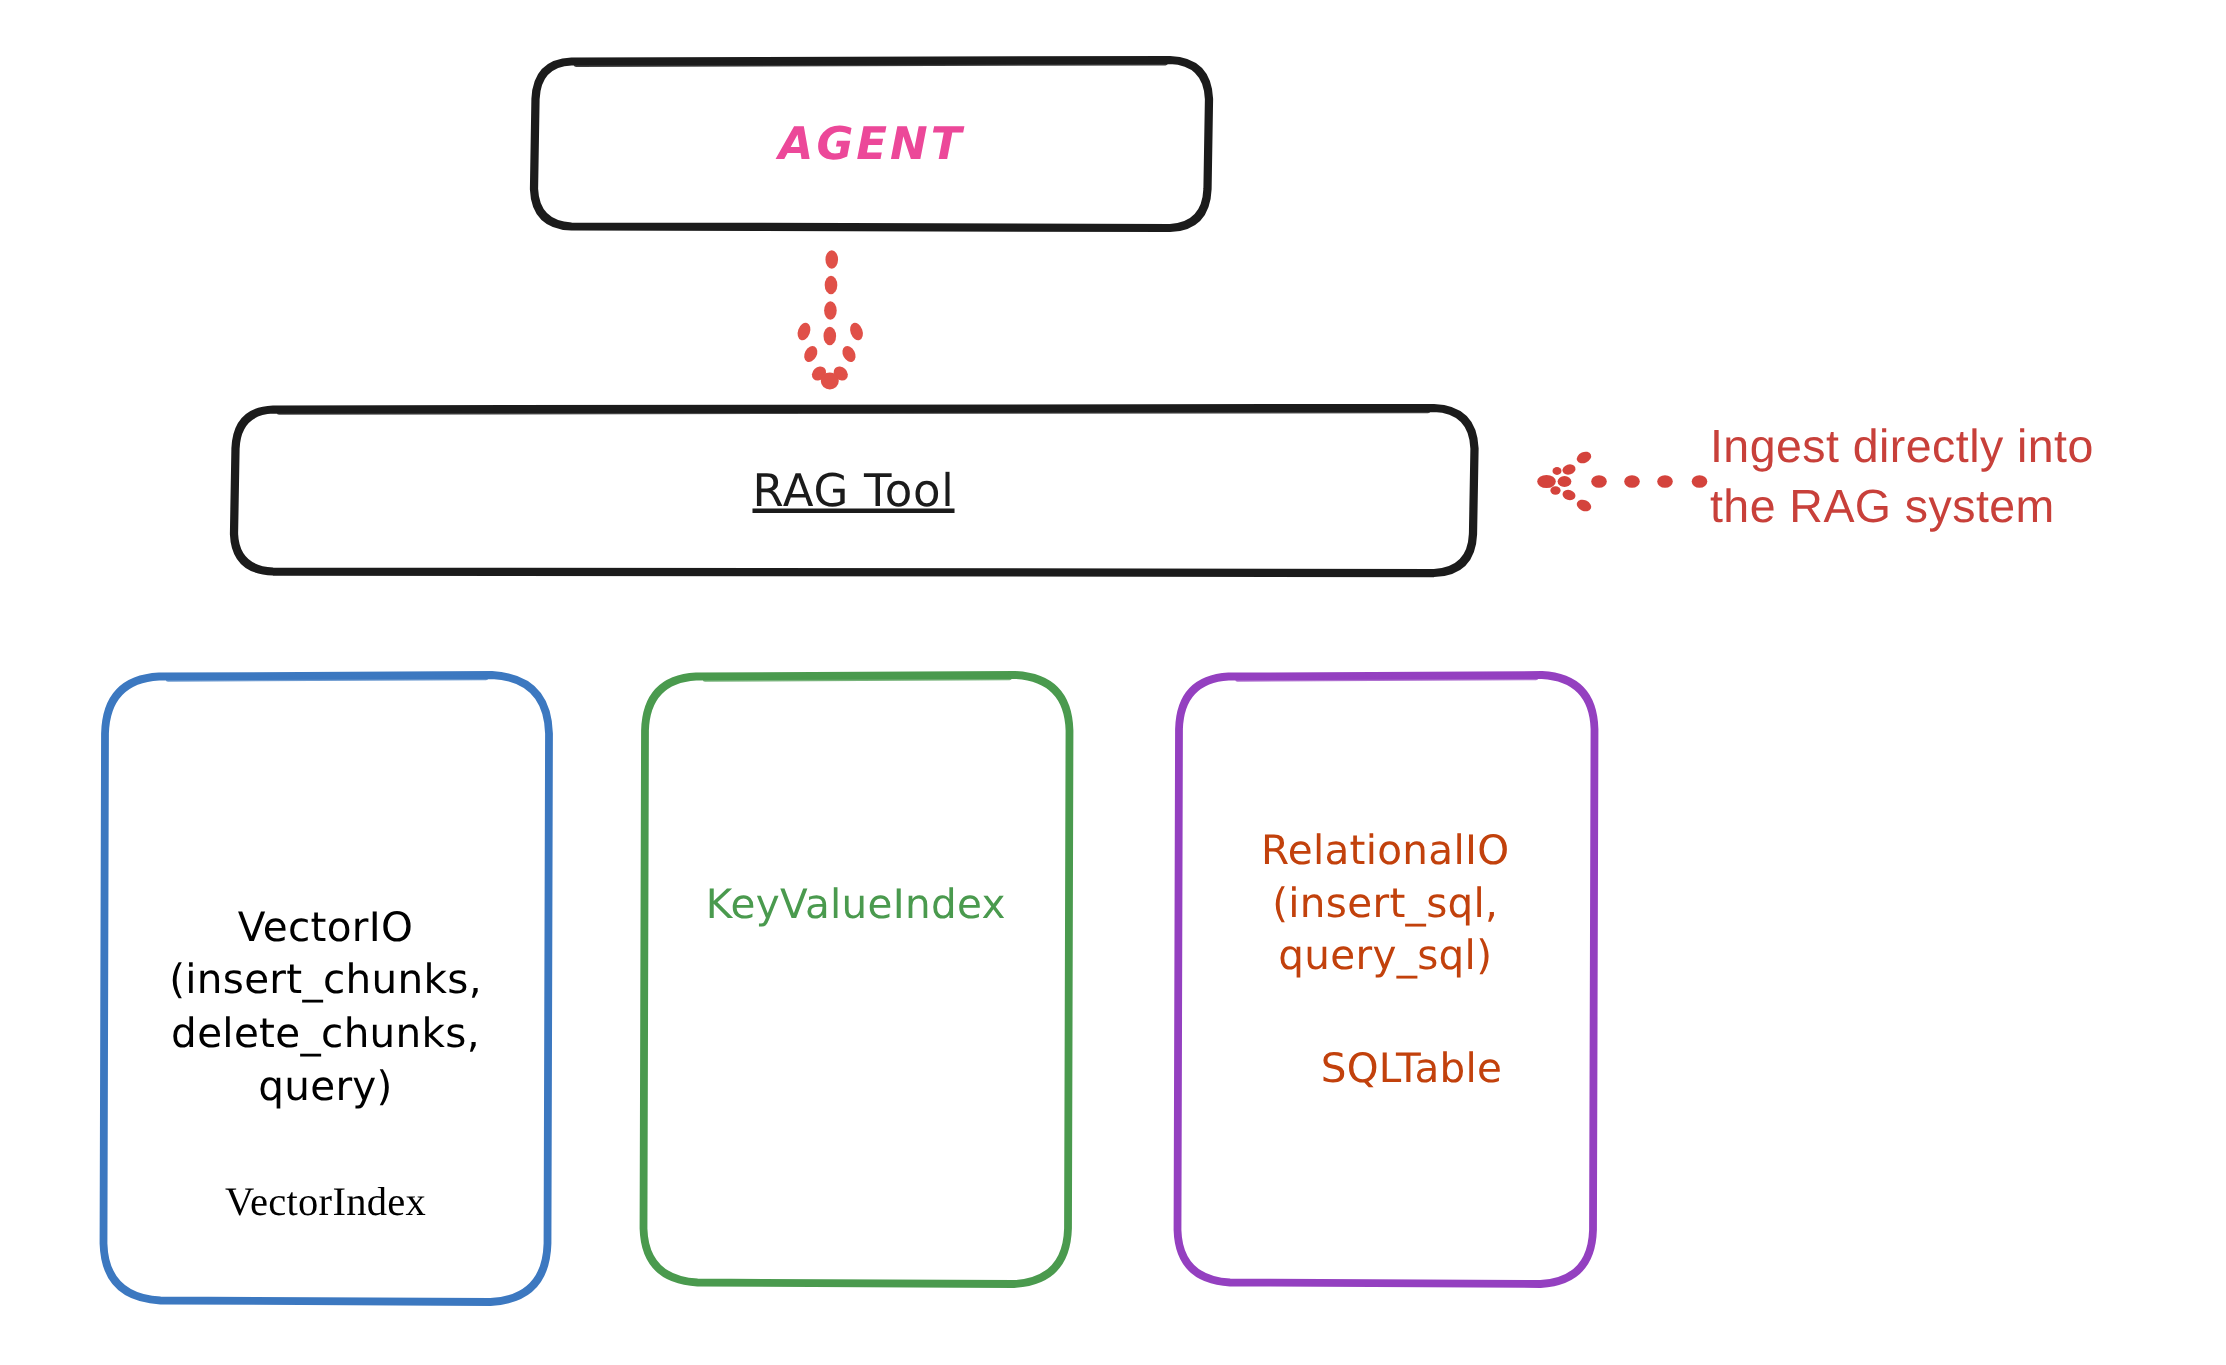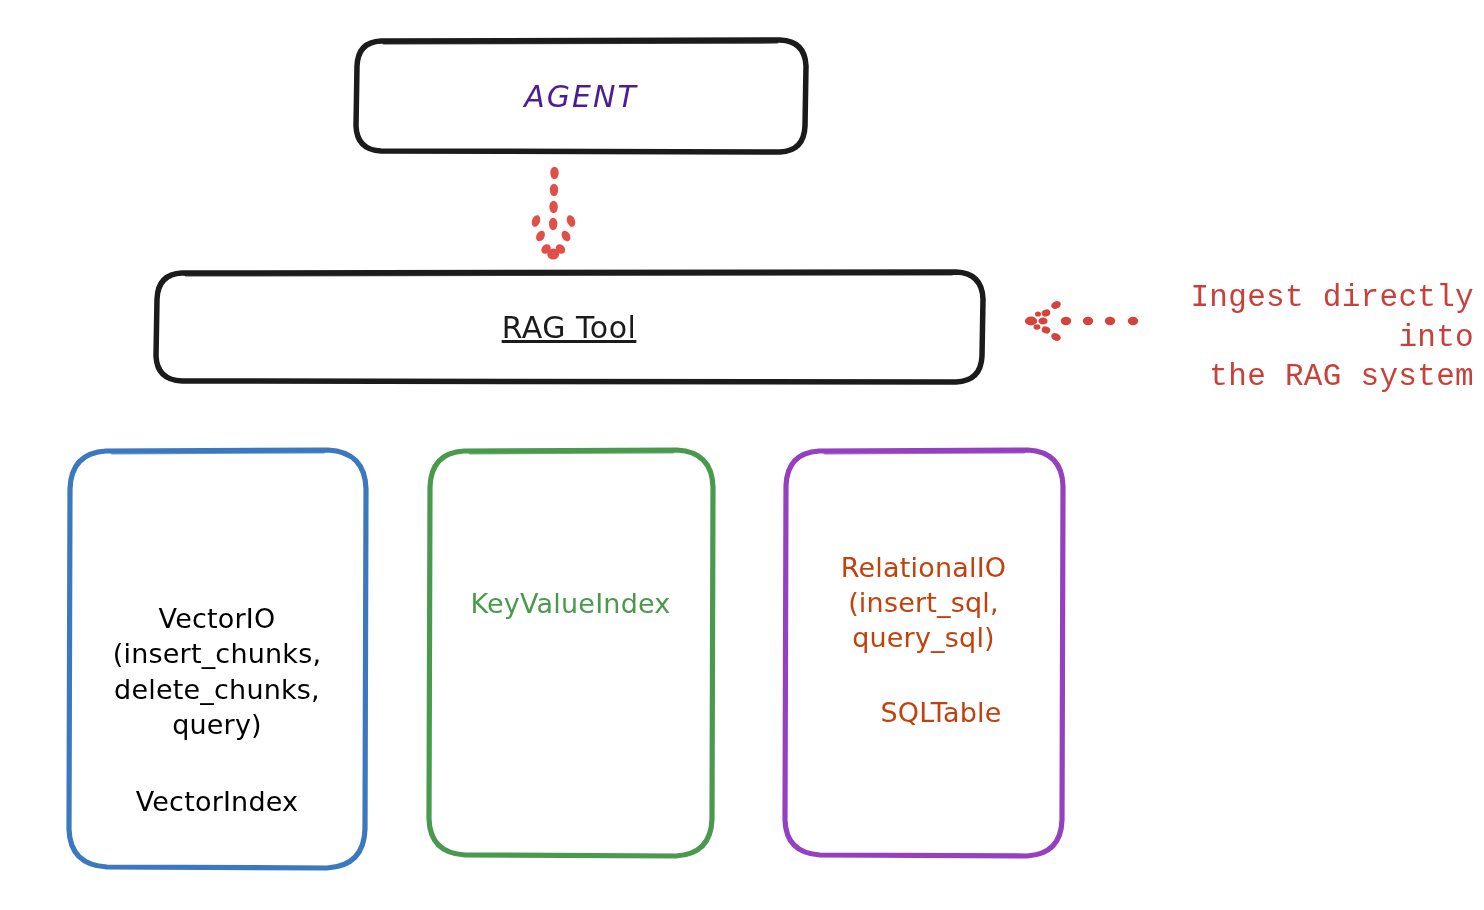--- a/index.html
+++ b/index.html
@@ -36,23 +36,23 @@
     font-family: "DejaVu Sans", sans-serif;
   }
   
   #agent-box-label {
     left: 356px;
     top: 40px;
     width: 450px;
     height: 112px;
     font-size: 30px;
     font-style: italic;
-    font-weight: 400;
+    font-weight: 700;
     letter-spacing: 2px;
-    color: #4c1d95;
+    color: #ec4899;
   }
   
   #rag-box-label {
     left: 156px;
     top: 272px;
     width: 826px;
     height: 110px;
     font-size: 30px;
     color: #1b1b1b;
     letter-spacing: 0.5px;
@@ -77,21 +77,21 @@
   #vector-box-label {
     left: 68px;
     top: 458px;
     width: 298px;
     height: 418px;
     color: #000000;
     padding-top: 84px;
     box-sizing: border-box;
     justify-content: center;
   }
-  #vector-box-label .service-sub { margin-top: 44px; }
+  #vector-box-label .service-sub { margin-top: 44px; font-family: Liberation Serif, serif; }
 
   #keyvalue-box-label {
     left: 428px;
     top: 450px;
     width: 285px;
     height: 406px;
     color: #4A9A4E;
     padding-top: 96px;
     box-sizing: border-box;
   }
@@ -110,24 +110,24 @@
 
   
   #annotation-text {
     position: absolute;
     left: 1140px;
     top: 278px;
     width: 334px;
     color: #C8403A;
     font-size: 31px;
     line-height: 1.28;
-    text-align: right;
+    text-align: left;
     white-space: pre-line;
     letter-spacing: 0.3px;
-    font-family: Liberation Mono, monospace;
+    font-family: Liberation Sans, sans-serif;
   }
 </style>
 </head>
 <body>
 
 <div id="canvas">
 
   <svg id="sketch" viewBox="0 0 1484 910">
 
     <g>

